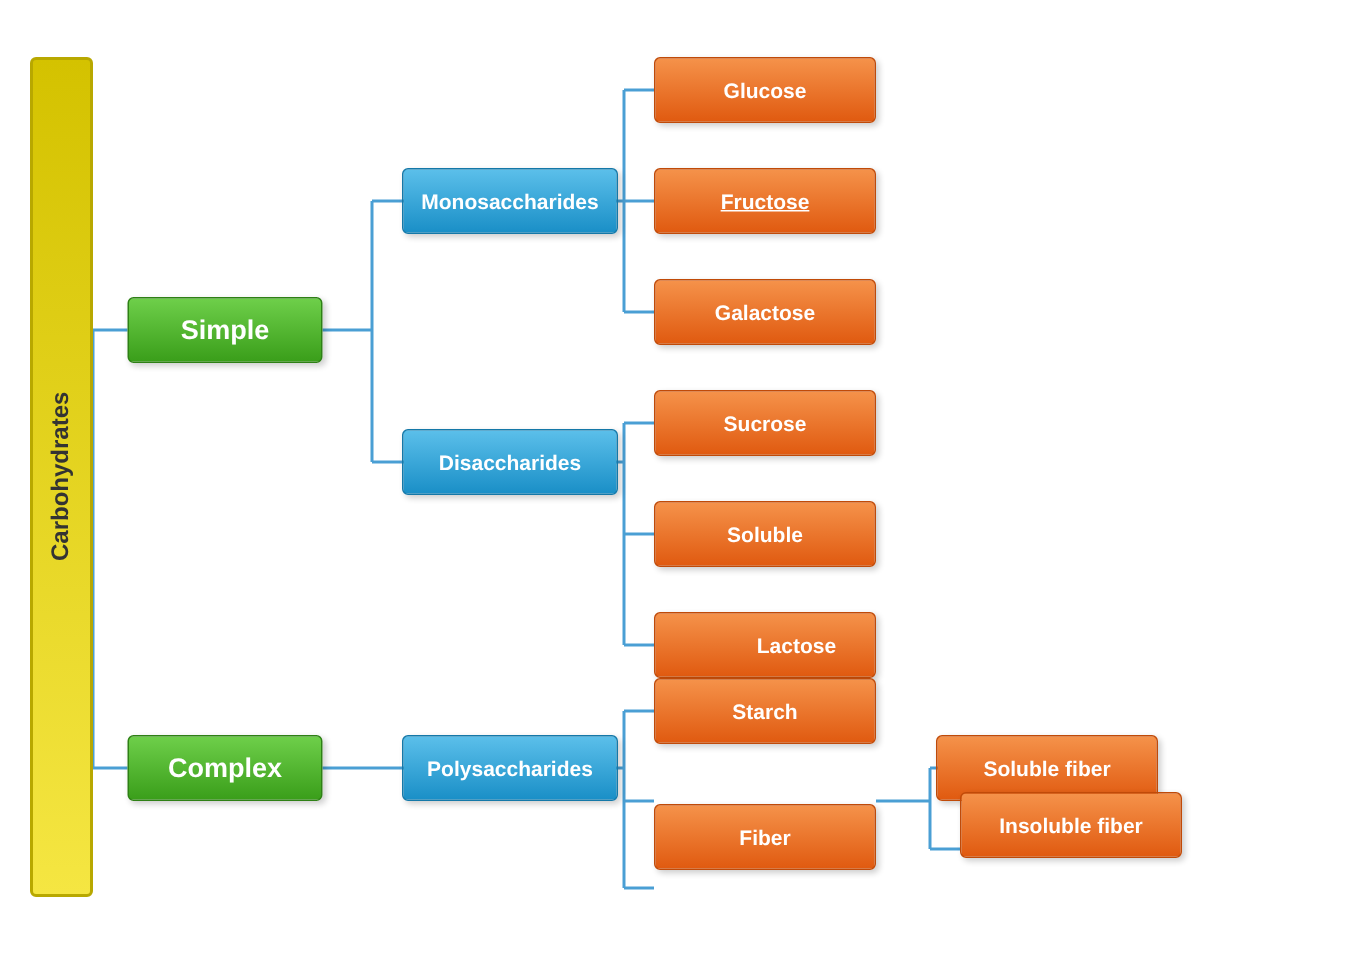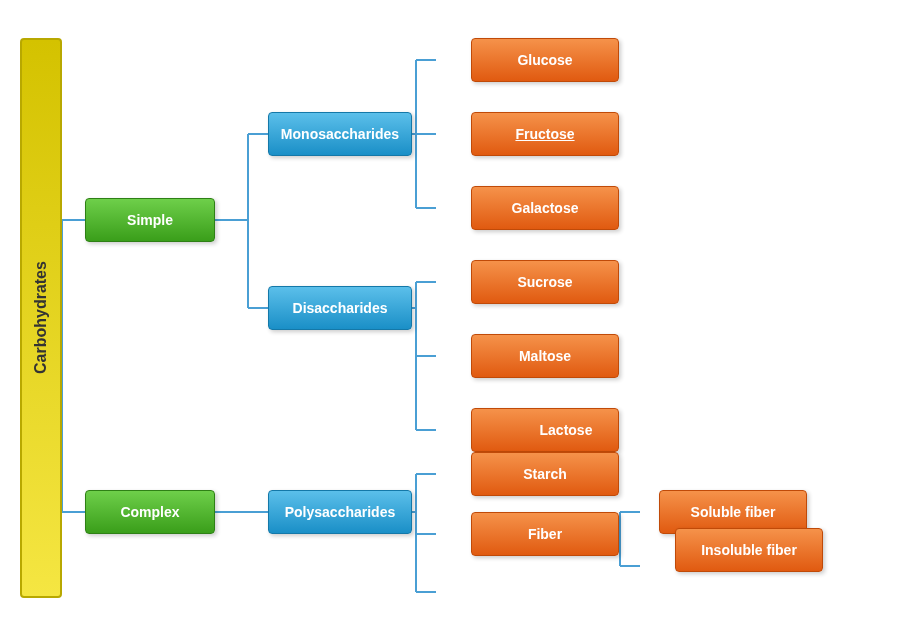--- a/index.html
+++ b/index.html
@@ -47,40 +47,39 @@
       color: #333;
       border-radius: 4px;
     }
 
     .node-green {
       background: linear-gradient(to bottom, #6ecf4a, #3a9e1a);
       border: 1px solid #2e8015;
       box-shadow: 2px 2px 4px rgba(0,0,0,0.2);
       width: 130px;
       height: 44px;
-      font-size: 14px;
+      font-size: 18px;
     }
 
     .node-blue {
       background: linear-gradient(to bottom, #5bbfea, #1a8fc7);
       border: 1px solid #1478a8;
       box-shadow: 2px 2px 4px rgba(0,0,0,0.2);
       width: 144px;
       height: 44px;
       font-size: 14px;
     }
 
     .node-orange {
       background: linear-gradient(to bottom, #f5924a, #e05a10);
       border: 1px solid #c04a08;
       box-shadow: 2px 2px 4px rgba(0,0,0,0.2);
       width: 148px;
       height: 44px;
       font-size: 14px;
-      margin-left: 35px;
     }
 
     
     .connector-svg {
       position: absolute;
       top: 0;
       left: 0;
       width: 900px;
       height: 640px;
       pointer-events: none;
@@ -166,26 +165,26 @@
   <div class="node node-blue" style="left:268px; top:490px;">Polysaccharides</div>
 
   <div class="node node-orange" style="left:436px; top:38px;">Glucose</div>
 
   <div class="node node-orange" style="left:436px; top:112px;text-decoration:underline;">Fructose</div>
 
   <div class="node node-orange" style="left:436px; top:186px;">Galactose</div>
 
   <div class="node node-orange" style="left:436px; top:260px;">Sucrose</div>
 
-  <div class="node node-orange" style="left:436px; top:334px;">Maltose</div>
+  <div class="node node-orange" style="left:436px; top:334px;">Soluble</div>
 
   <div class="node node-orange" style="left:436px; top:408px;padding-left:42px;">Lactose</div>
 
   <div class="node node-orange" style="left:436px; top:452px;">Starch</div>
 
-  <div class="node node-orange" style="left:436px; top:512px;">Fiber</div>
+  <div class="node node-orange" style="left:436px; top:536px;">Fiber</div>
 
 
   <div class="node node-orange" style="left:624px; top:490px;">Soluble fiber</div>
 
   <div class="node node-orange" style="left:640px; top:528px;">Insoluble fiber</div>
 
 </div>
 
 </body></html>

